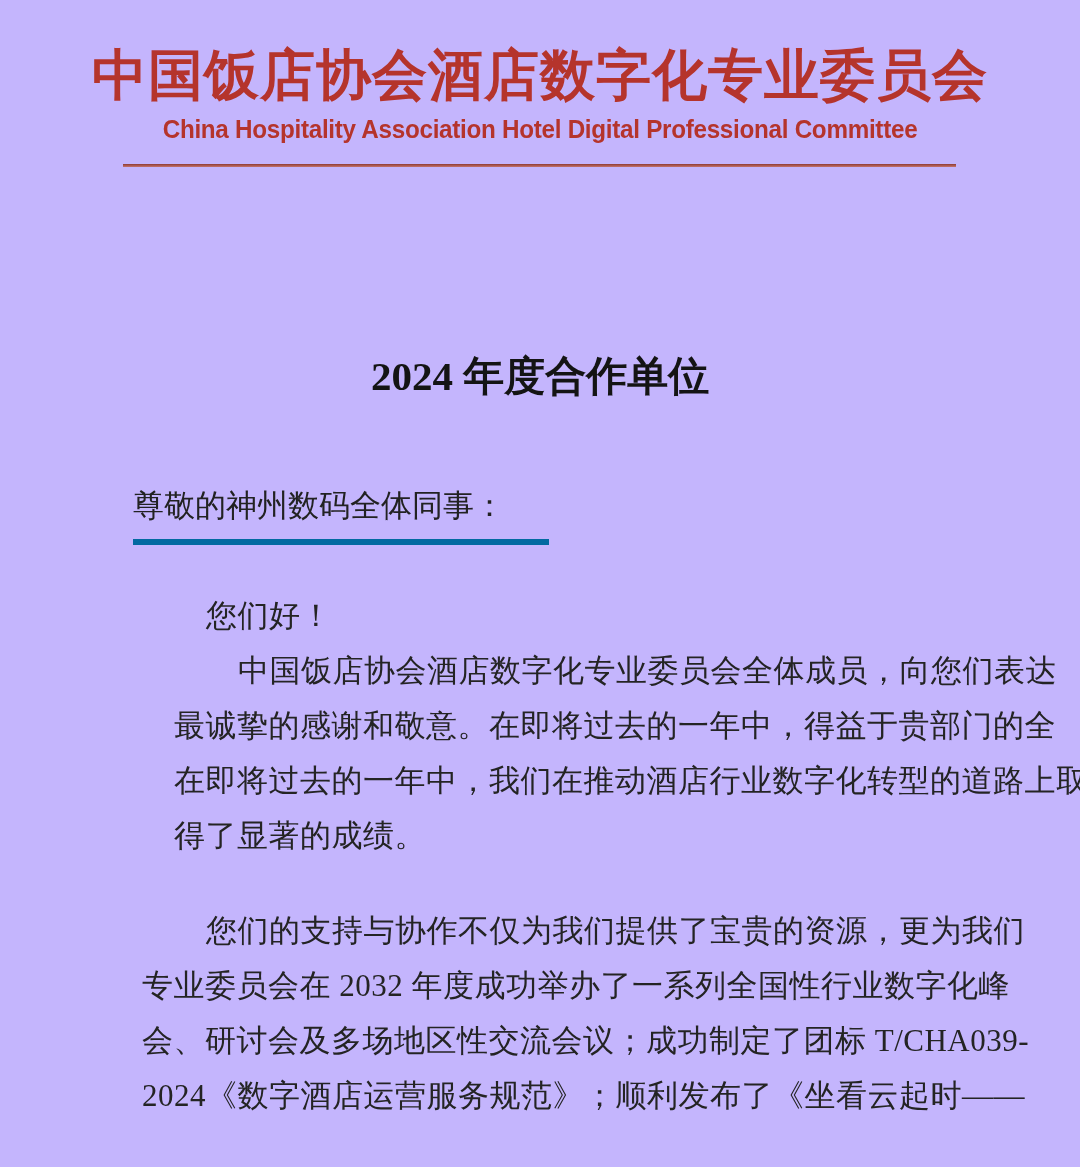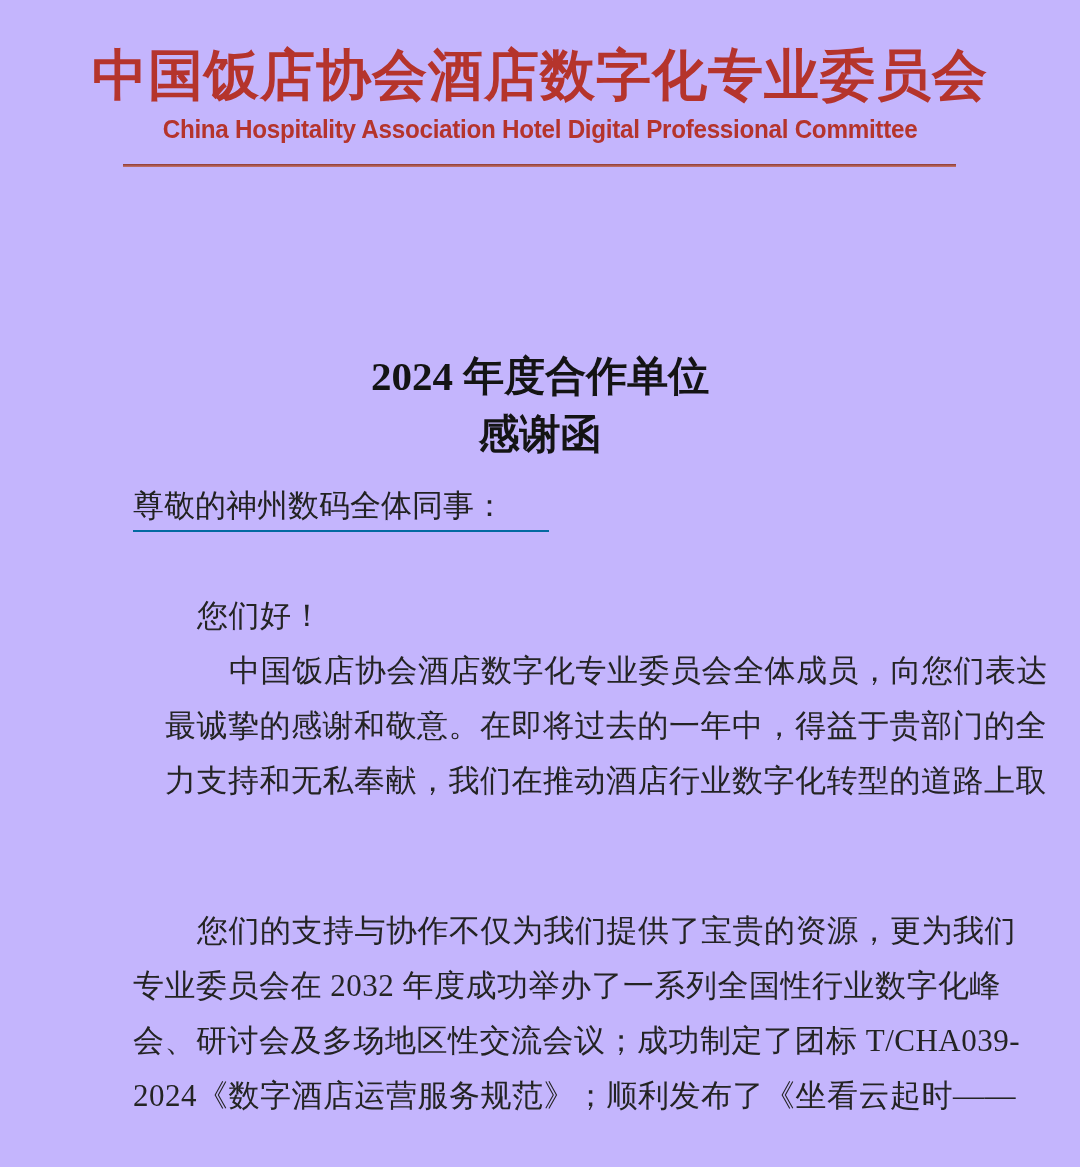--- a/index.html
+++ b/index.html
@@ -70,30 +70,30 @@
   .salutation {
     position: absolute;
     top: 488px;
     left: 133px;
     font-size: 31px;
     line-height: 36px;
     color: #222222;
   }
   .salutation-inner {
     display: inline-block;
-    border-bottom: 2px solid #0369a1;
+    border-bottom: 6px solid #0369a1;
     padding-right: 44px;
-    padding-bottom: 6px;
+    padding-bottom: 15px;
     text-align: right;
   }
 
   
   .para {
     position: absolute;
-    left: 133px;
+    left: 142px;
     width: 818px;
     color: #242424;
     font-size: 31px;
   }
   .bline {
     height: 55px;
     line-height: 55px;
     text-align: justify;
     text-align-last: justify;
     white-space: nowrap;
@@ -116,35 +116,35 @@
 <div class="page">
 
   <div class="letterhead">
     <div class="letterhead-cn">中国饭店协会酒店数字化专业委员会</div>
     <div class="letterhead-en">China Hospitality Association Hotel Digital Professional Committee</div>
   </div>
   <div class="letterhead-rule"></div>
 
   <div class="letter-title">
     <div>2024 年度合作单位</div>
-    <div>感谢函</div>
   </div>
 
   <div class="salutation">
     <span class="salutation-inner">尊敬的神州数码全体同事：</span>
   </div>
 
   <div class="para" id="para1">
     <div class="bline end indent">您们好！</div>
   </div>
 
   <div class="para" id="para2">
     <div class="bline indent">中国饭店协会酒店数字化专业委员会全体成员，向您们表达</div>
     <div class="bline">最诚挚的感谢和敬意。在即将过去的一年中，得益于贵部门的全</div>
-    <div class="bline">力支持和无私奉献，我们在推动酒店行业数字化转型的道路上取</div>
+    <div class="bline">在即将过去的一年中，我们在推动酒店行业数字化转型的道路上取</div>
+    <div class="bline end">得了显著的成绩。</div>
   </div>
 
   <div class="para" id="para3">
     <div class="bline indent">您们的支持与协作不仅为我们提供了宝贵的资源，更为我们</div>
     <div class="bline">专业委员会在 2032 年度成功举办了一系列全国性行业数字化峰</div>
     <div class="bline">会、研讨会及多场地区性交流会议；成功制定了团标 T/CHA039-</div>
     <div class="bline">2024《数字酒店运营服务规范》；顺利发布了《坐看云起时——</div>
   </div>
 
 </div>

